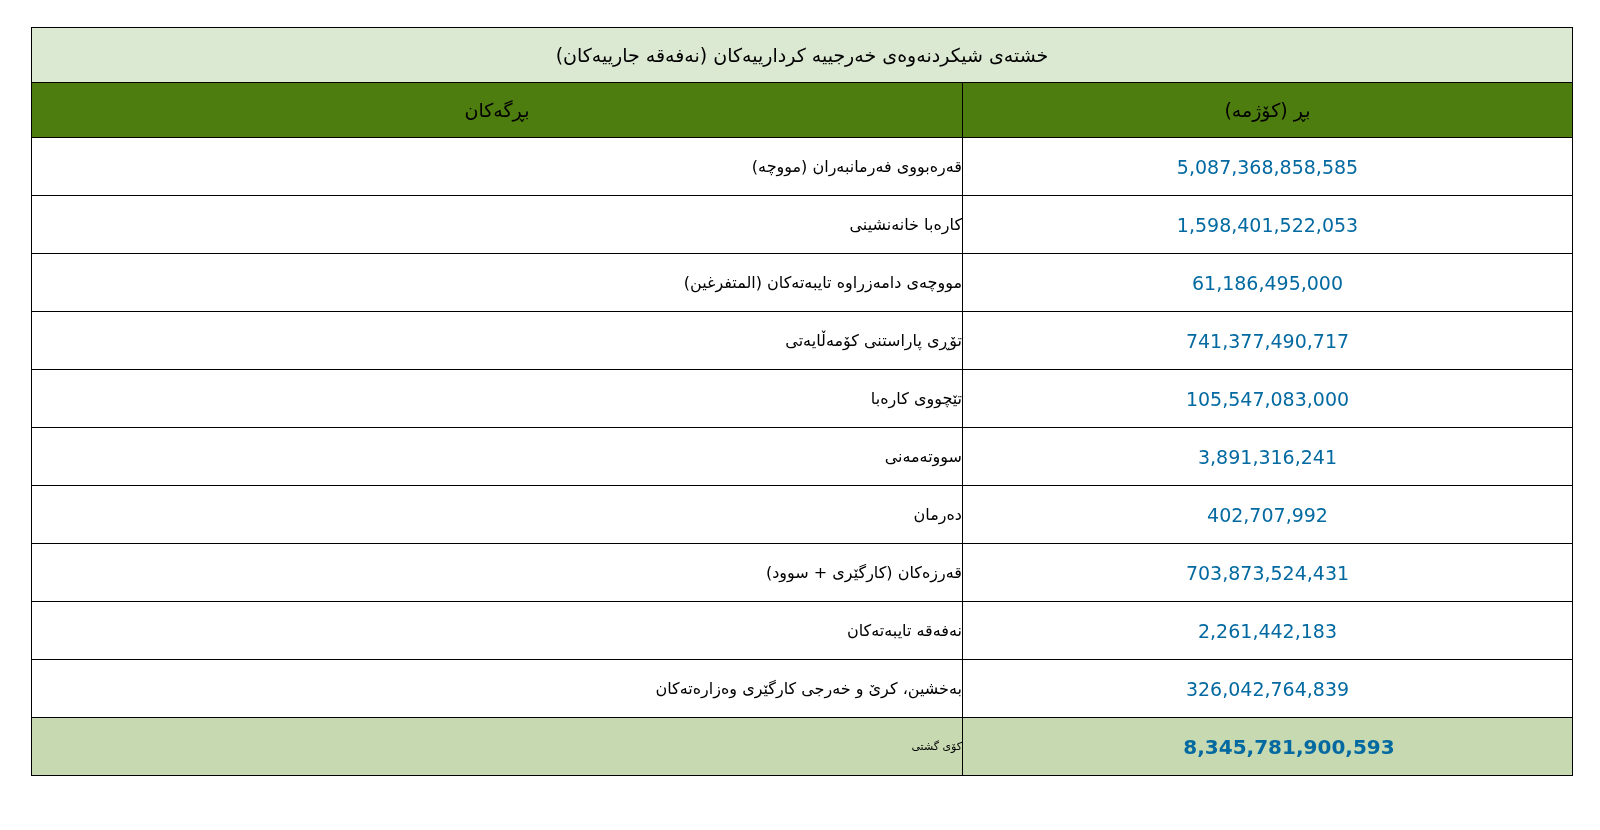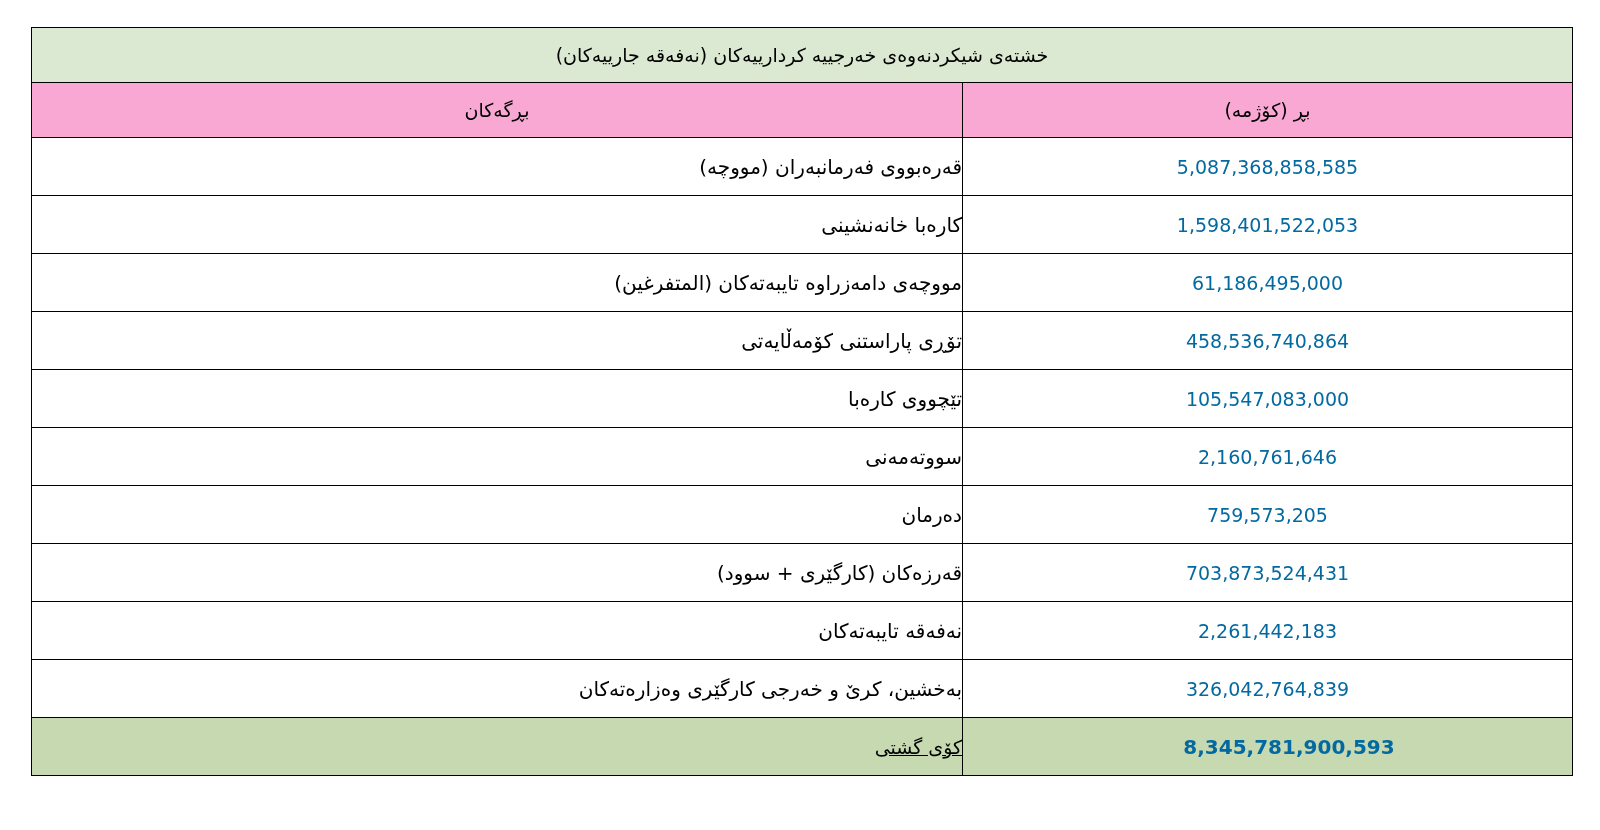--- a/index.html
+++ b/index.html
@@ -35,46 +35,45 @@
   .title-cell {
     background: #dce9d2;
     height: 54px;
     text-align: center;
     font-size: 19px;
     color: #000;
     padding: 0 12px;
   }
   
   .hdr {
-    background: #f9a8d4;
+    background: #4d7c0f;
     height: 54px;
     text-align: center;
     font-size: 19px;
     color: #000;
   }
   
   .row-label {
     text-align: right;
     padding: 0 18px 0 10px;
-    font-size: 20px;
+    font-size: 16px;
     height: 57px;
     color: #000;
   }
   .row-value {
     text-align: center;
     font-size: 19px;
     height: 57px;
     color: #0369a1;
     direction: ltr;
   }
   
   .total .row-label {
     background: #c6d9b0;
-    font-size: 19px;
-    text-decoration: underline;
+    font-size: 11px;
   }
   .total .row-value {
     background: #c6d9b0;
     font-weight: bold;
     font-size: 20px;
     padding-left: 43px;
   }
   col.c-value { width: 610px; }
   col.c-label { width: 931px; }
 </style>
@@ -102,33 +101,33 @@
       </tr>
       <tr>
         <td class="row-value">1,598,401,522,053</td>
         <td class="row-label">کارەبا خانەنشینی</td>
       </tr>
       <tr>
         <td class="row-value">61,186,495,000</td>
         <td class="row-label">مووچەی دامەزراوە تایبەتەکان (المتفرغین)</td>
       </tr>
       <tr>
-        <td class="row-value">458,536,740,864</td>
+        <td class="row-value">741,377,490,717</td>
         <td class="row-label">تۆڕی پاراستنی کۆمەڵایەتی</td>
       </tr>
       <tr>
         <td class="row-value">105,547,083,000</td>
         <td class="row-label">تێچووی کارەبا</td>
       </tr>
       <tr>
-        <td class="row-value">2,160,761,646</td>
+        <td class="row-value">3,891,316,241</td>
         <td class="row-label">سووتەمەنی</td>
       </tr>
       <tr>
-        <td class="row-value">759,573,205</td>
+        <td class="row-value">402,707,992</td>
         <td class="row-label">دەرمان</td>
       </tr>
       <tr>
         <td class="row-value">703,873,524,431</td>
         <td class="row-label">قەرزەکان (کارگێری + سوود)</td>
       </tr>
       <tr>
         <td class="row-value">2,261,442,183</td>
         <td class="row-label">نەفەقە تایبەتەکان</td>
       </tr>

